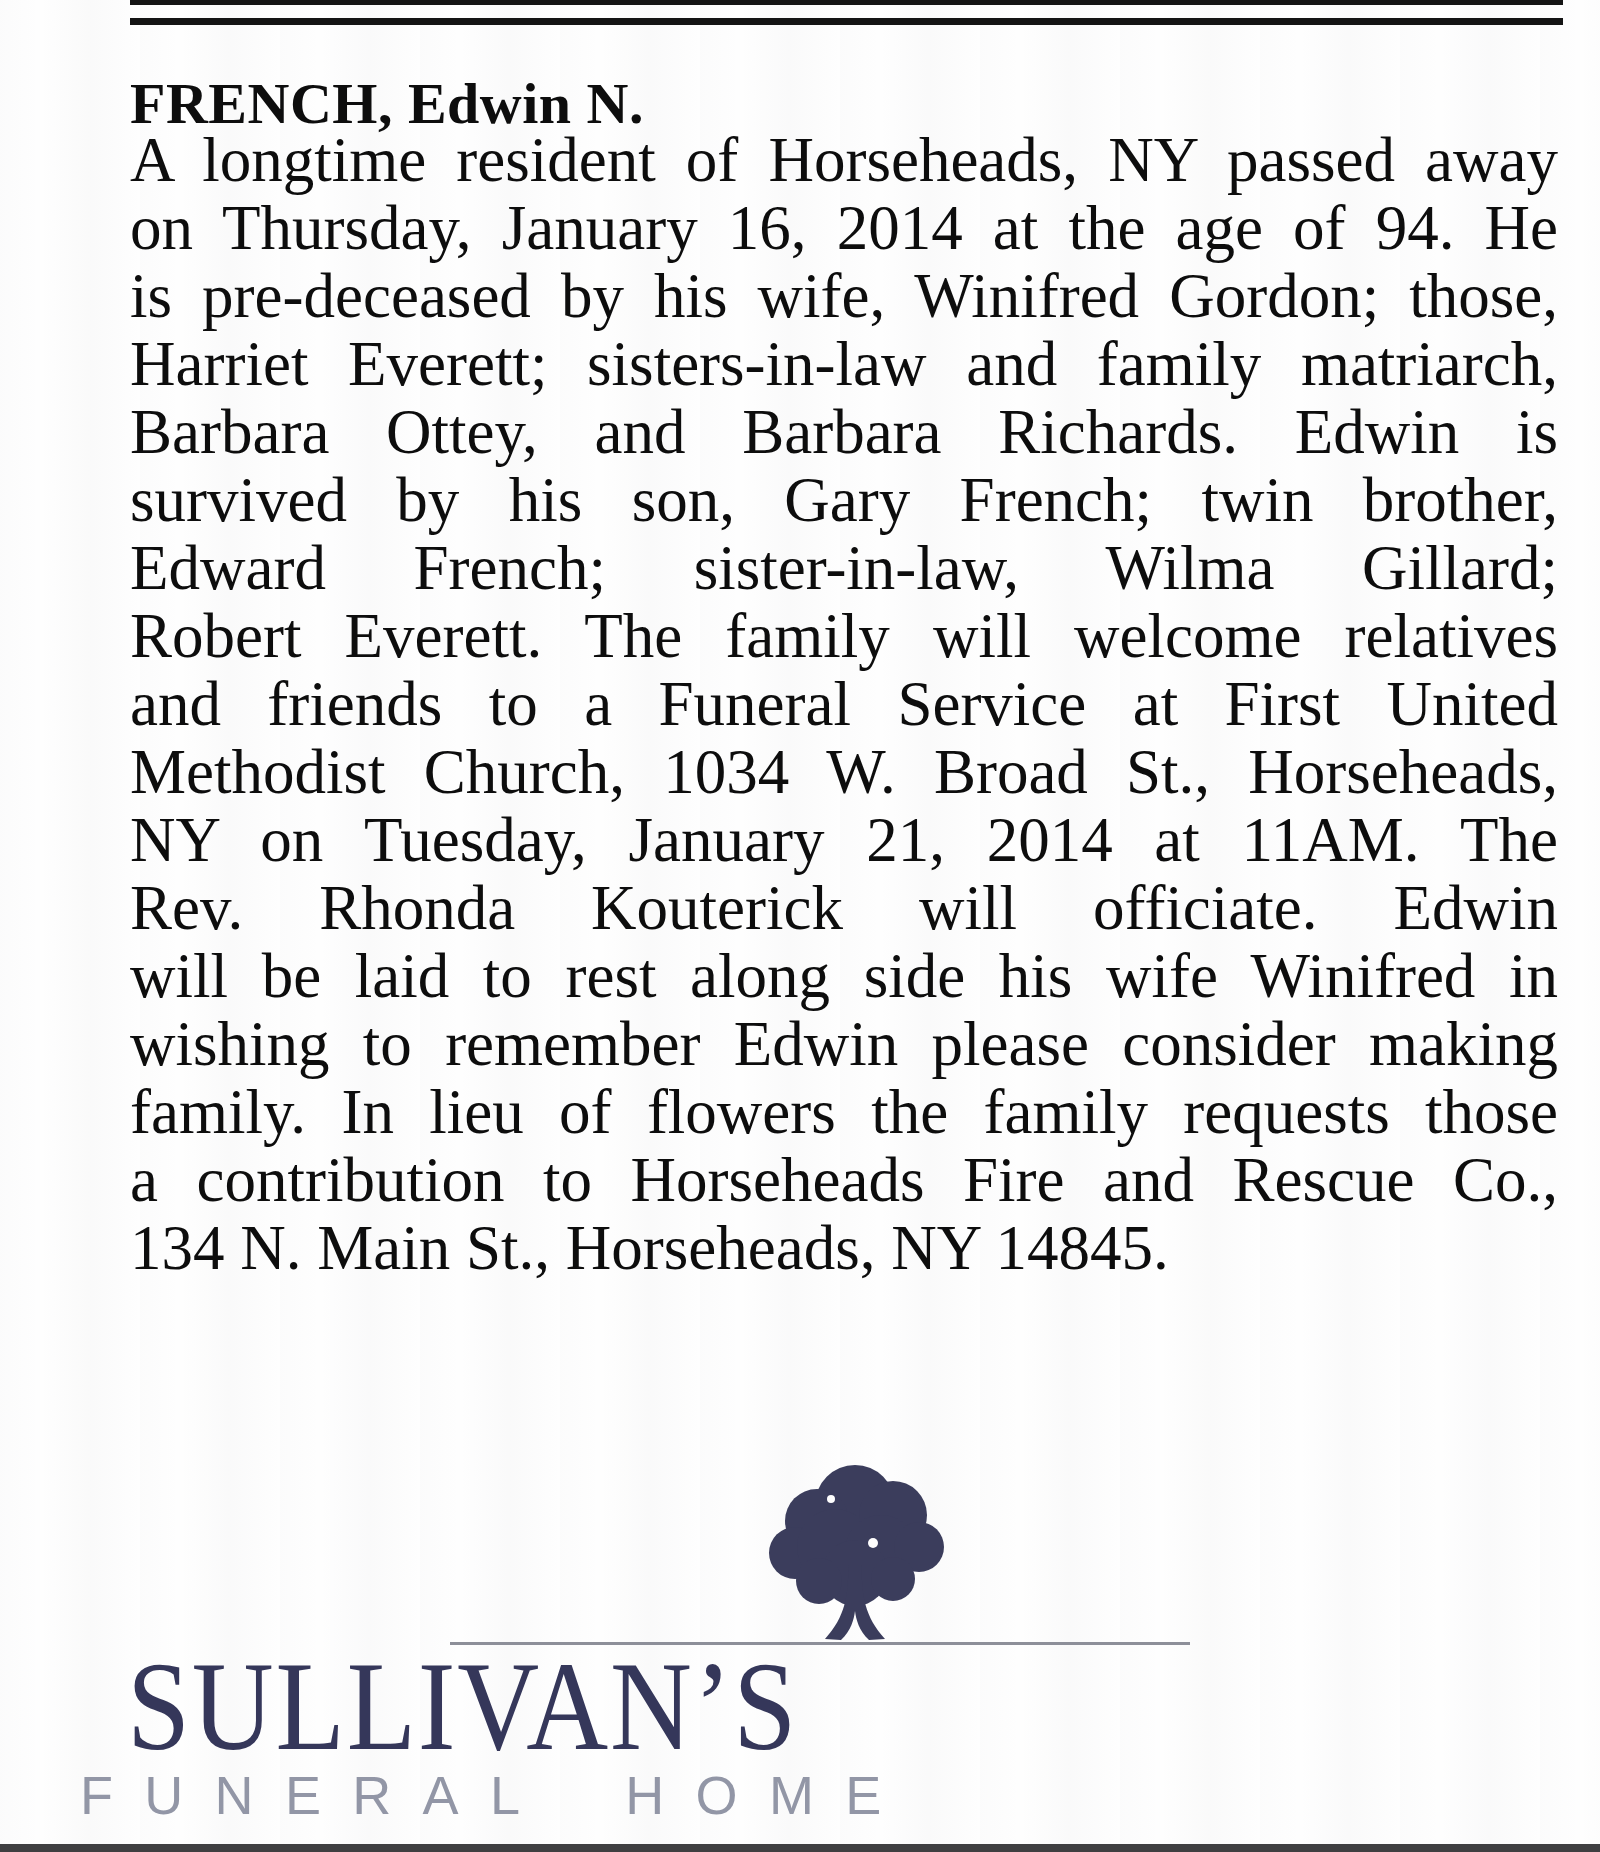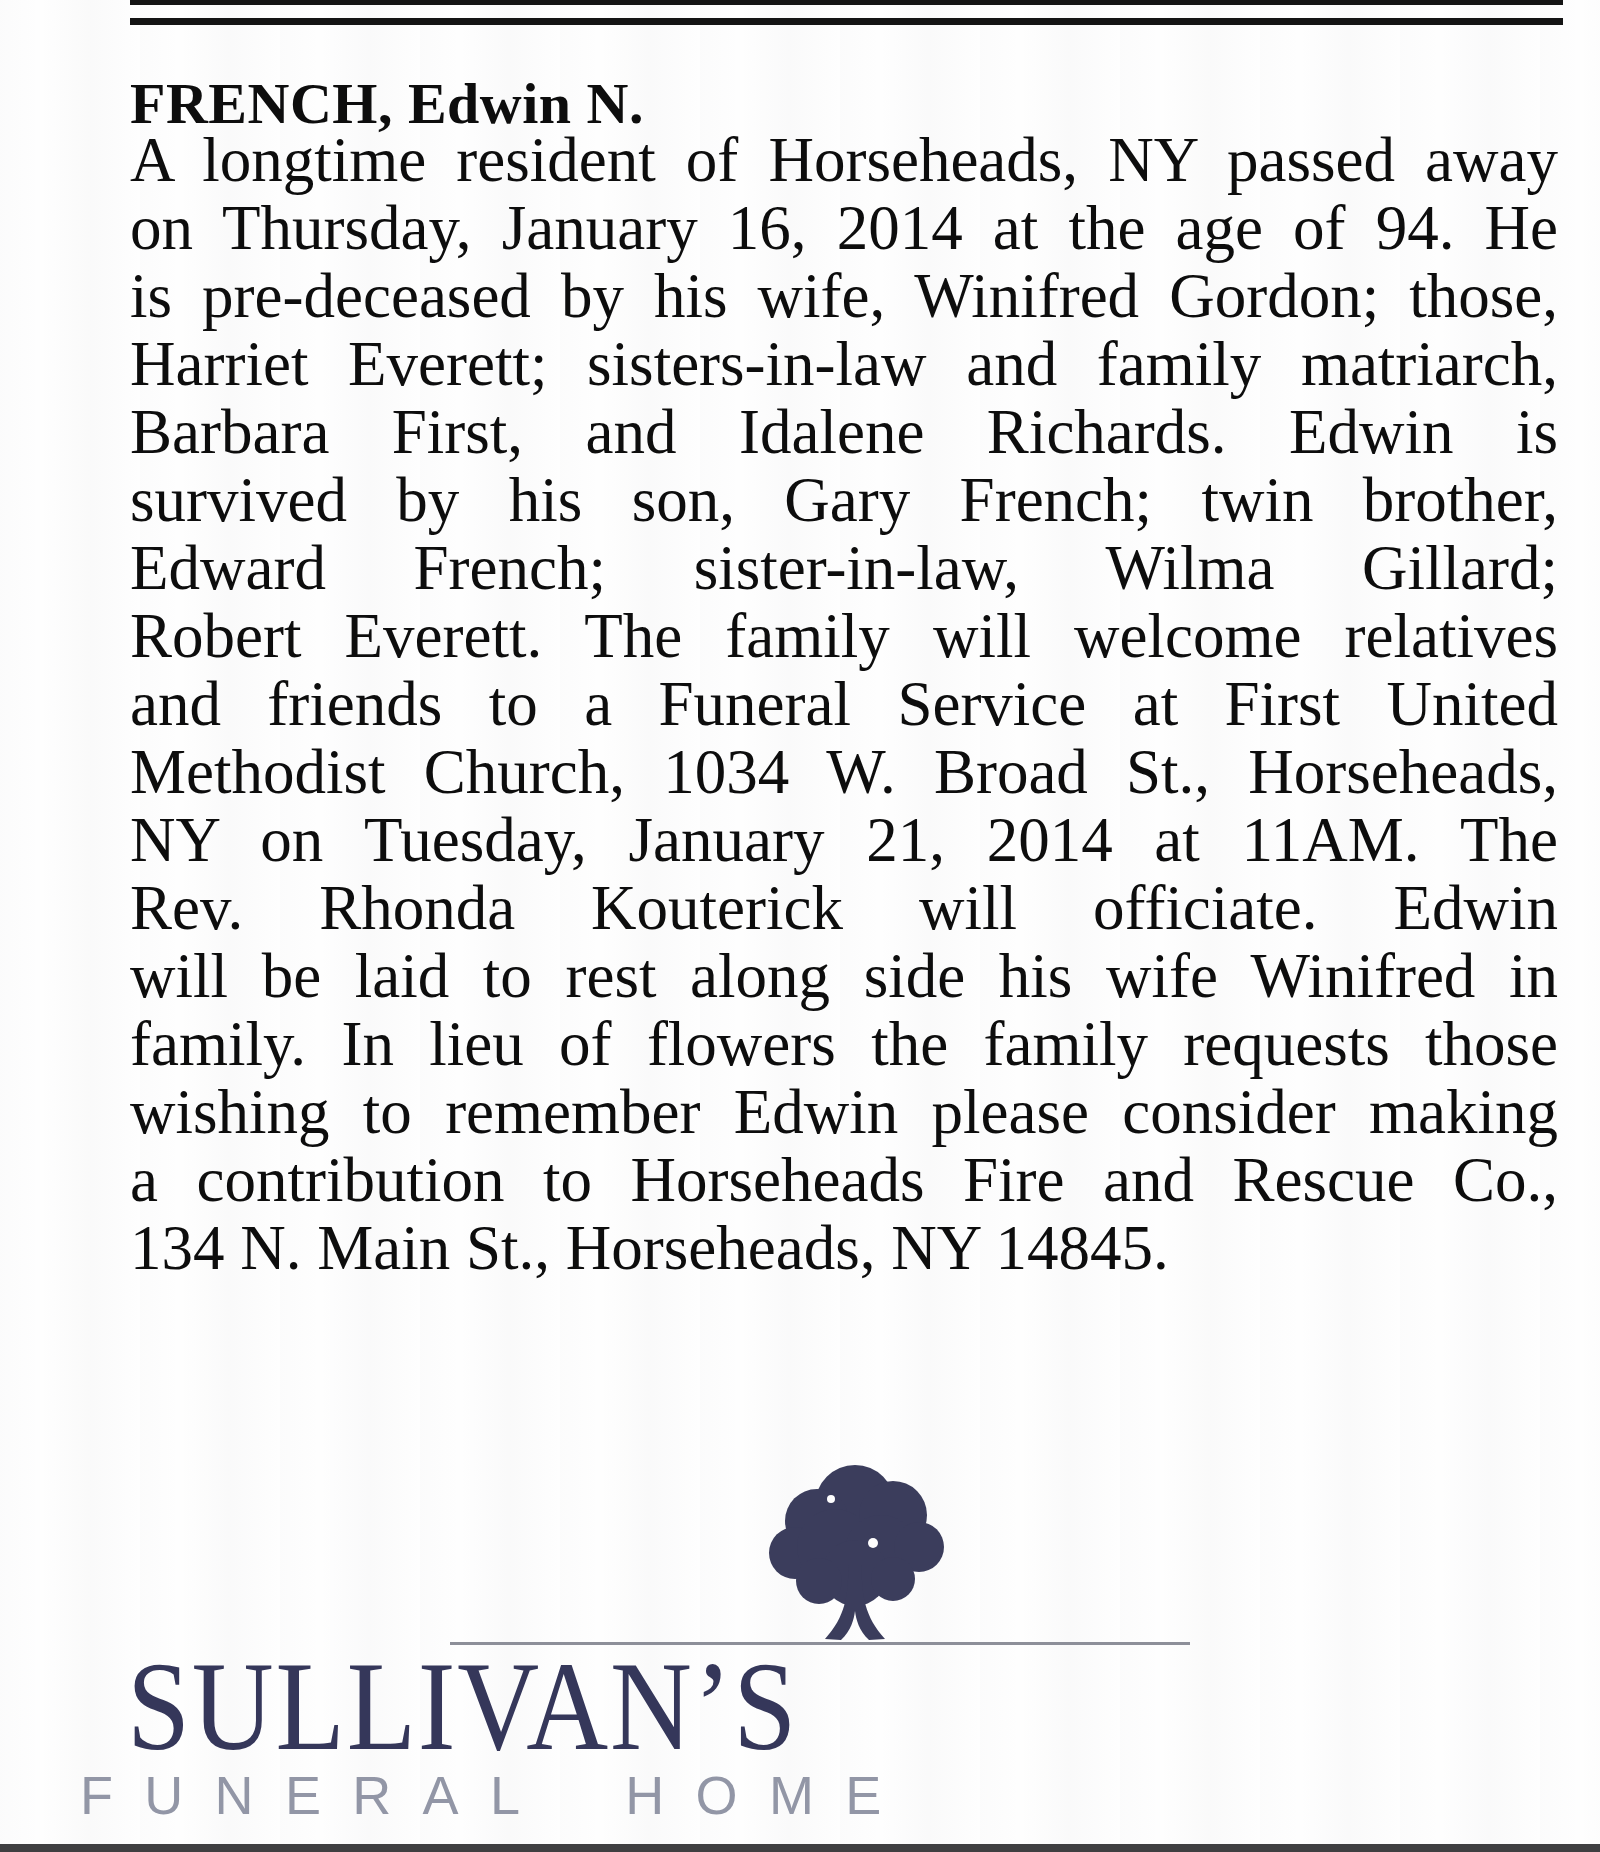--- a/index.html
+++ b/index.html
@@ -70,31 +70,31 @@
   <div class="rule rule-thin"></div>
   <div class="rule rule-thick"></div>
 
   <div class="heading">FRENCH, Edwin N.</div>
 
   <div class="body-block">
     <div class="obit-line">A longtime resident of Horseheads, NY passed away</div>
     <div class="obit-line">on Thursday, January 16, 2014 at the age of 94. He</div>
     <div class="obit-line">is pre-deceased by his wife, Winifred Gordon; those,</div>
     <div class="obit-line">Harriet Everett; sisters-in-law and family matriarch,</div>
-    <div class="obit-line">Barbara First, and Idalene Richards. Edwin is</div>
+    <div class="obit-line">Barbara Ottey, and Barbara Richards. Edwin is</div>
     <div class="obit-line">survived by his son, Gary French; twin brother,</div>
     <div class="obit-line">Edward French; sister-in-law, Wilma Gillard;</div>
     <div class="obit-line">Robert Everett. The family will welcome relatives</div>
     <div class="obit-line">and friends to a Funeral Service at First United</div>
     <div class="obit-line">Methodist Church, 1034 W. Broad St., Horseheads,</div>
     <div class="obit-line">NY on Tuesday, January 21, 2014 at 11AM. The</div>
     <div class="obit-line">Rev. Rhonda Kouterick will officiate. Edwin</div>
     <div class="obit-line">will be laid to rest along side his wife Winifred in</div>
+    <div class="obit-line">wishing to remember Edwin please consider making</div>
     <div class="obit-line">family. In lieu of flowers the family requests those</div>
-    <div class="obit-line">wishing to remember Edwin please consider making</div>
     <div class="obit-line">a contribution to Horseheads Fire and Rescue Co.,</div>
     <div class="obit-line last">134 N. Main St., Horseheads, NY 14845.</div>
   </div>
 
   <div class="logo">
     <span class="tree-wrap">
       <svg width="240" height="200" viewBox="0 0 240 200" xmlns="http://www.w3.org/2000/svg">
         <g fill="#3b3d5c">
           <circle cx="120" cy="58" r="40"></circle>
           <circle cx="82" cy="74" r="32"></circle>

